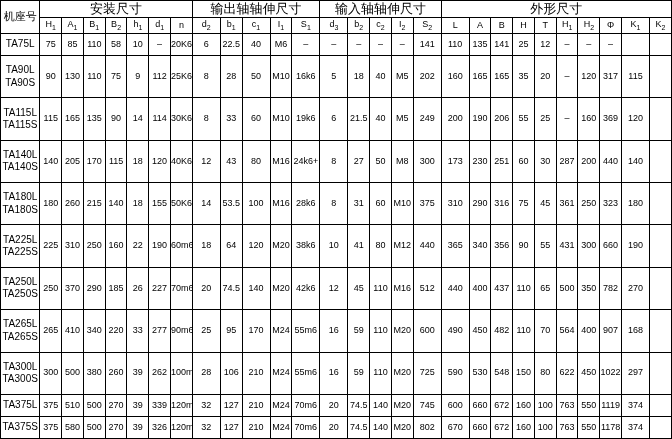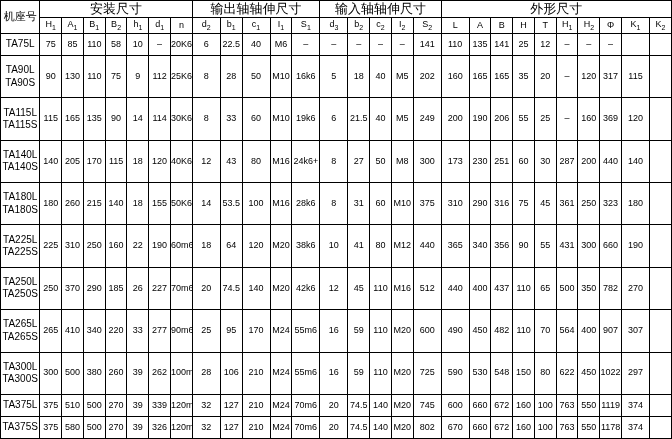--- a/index.html
+++ b/index.html
@@ -386,21 +386,21 @@
         <td>M20</td>
         <td>600</td>
         <td>490</td>
         <td>450</td>
         <td>482</td>
         <td>110</td>
         <td>70</td>
         <td>564</td>
         <td>400</td>
         <td>907</td>
-        <td>307</td>
+        <td>168</td>
         <td></td>
       </tr>
       <tr>
         <td class="model-cell">
           <span class="m-line">TA300L</span>
           <span class="m-line">TA300S</span>
         </td>
         <td>300</td>
         <td>500</td>
         <td>380</td>

